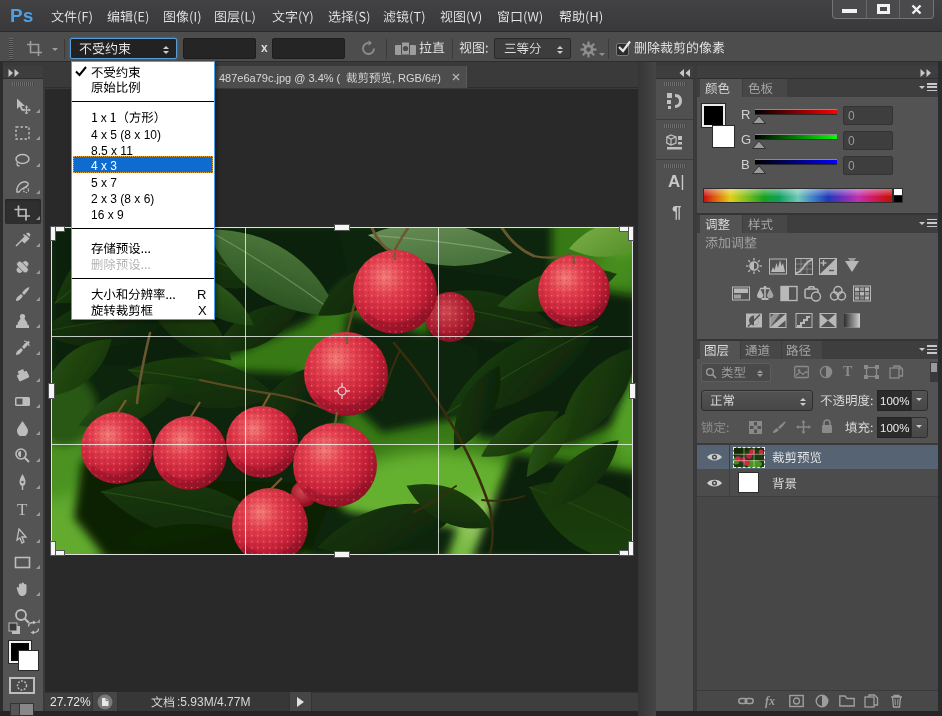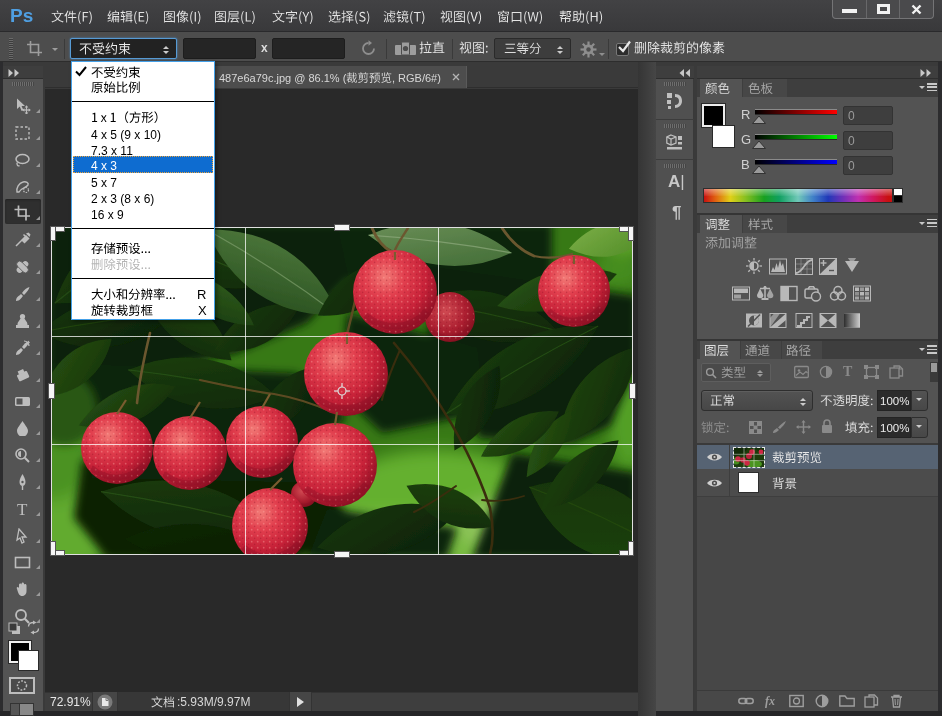--- a/index.html
+++ b/index.html
@@ -256,21 +256,21 @@
 <div class="ab" style="left:19px;top:651px;width:19px;height:19px;background:#fff;outline:1px solid #2a2a2a"></div>
 <div class="ab" style="left:9px;top:677px;width:26px;height:17px;border:2px solid #bdbdbd;background:#4a4a4a"></div>
 <svg class="ab" style="left:13px;top:680px" width="18" height="11" viewBox="0 0 18 11">
       <circle cx="9" cy="5.5" r="4.5" fill="none" stroke="#bdbdbd" stroke-width="1.5" stroke-dasharray="1.8 1.5"></circle>
     </svg>
 <div class="ab" style="left:10px;top:703px;width:24px;height:13px;background:#888;border:1px solid #333"></div>
 <div class="ab" style="left:10px;top:703px;width:10px;height:13px;background:#555;border:1px solid #333"></div>
 <div class="ab" style="left:45px;top:66px;width:593px;height:22px;background:#3a3a3a;border-bottom:1px solid #2e2e2e"></div>
 <div class="ab" style="left:89px;top:66px;width:378px;height:22px;background:#4d4d4d;border-left:1px solid #5a5a5a;border-right:1px solid #5a5a5a"></div>
 <div class="lat" style="left:104px;top:71px;font-size:12px;color:#d8d8d8">03a</div>
-<div class="lat" style="left:219px;top:72px;font-size:11px;color:#d8d8d8">487e6a79c.jpg @ 86.1% (</div>
+<div class="lat" style="left:219px;top:72px;font-size:11px;color:#d8d8d8">487e6a79c.jpg @ 3.4% (</div>
 <svg style="position:absolute;left:346px;top:71px;overflow:visible" width="48" height="17">
       <path transform="translate(0,11.0)" d="M8.4 -8.9C9.0 -8.3 9.6 -7.6 10.0 -7.1L10.6 -7.6C10.3 -8.1 9.6 -8.8 9.0 -9.3ZM9.7 -5.1C9.3 -4.3 8.9 -3.4 8.4 -2.6C8.2 -3.5 8.0 -4.6 7.9 -5.8H10.9V-6.5H7.9C7.8 -7.5 7.8 -8.5 7.8 -9.6H6.9C6.9 -8.6 7.0 -7.5 7.0 -6.5H4.1V-7.8H6.2V-8.5H4.1V-9.7H3.3V-8.5H1.2V-7.8H3.3V-6.5H0.6V-5.8H7.1C7.2 -4.2 7.4 -2.9 7.7 -1.8C7.0 -1.0 6.2 -0.3 5.4 0.3C5.6 0.4 5.9 0.7 6.0 0.9C6.7 0.4 7.4 -0.2 8.0 -0.9C8.5 0.2 9.0 0.8 9.8 0.8C10.6 0.8 10.9 0.3 11.1 -1.5C10.8 -1.6 10.5 -1.7 10.4 -1.9C10.3 -0.6 10.2 -0.0 9.9 -0.0C9.4 -0.0 9.0 -0.6 8.6 -1.6C9.4 -2.6 10.0 -3.7 10.5 -4.9ZM3.1 -5.3C3.3 -5.1 3.5 -4.8 3.6 -4.5H0.9V-3.7H3.0C2.3 -3.0 1.4 -2.3 0.5 -1.9C0.6 -1.7 0.9 -1.4 1.0 -1.2C1.4 -1.4 1.8 -1.7 2.2 -2.0V-0.9C2.2 -0.4 1.9 -0.2 1.8 -0.1C1.9 0.1 2.1 0.4 2.2 0.6C2.3 0.4 2.7 0.3 4.6 -0.3C4.6 -0.5 4.6 -0.8 4.6 -1.0L2.9 -0.6V-2.6C3.3 -3.0 3.6 -3.4 3.9 -3.7H6.6V-4.5H4.5C4.4 -4.8 4.1 -5.2 3.9 -5.6ZM5.7 -3.4C5.5 -3.1 5.1 -2.7 4.8 -2.4C4.5 -2.6 4.2 -2.9 3.9 -3.1L3.4 -2.6C4.3 -2.0 5.4 -1.1 5.9 -0.5L6.4 -1.1C6.2 -1.3 5.8 -1.7 5.4 -2.0C5.7 -2.3 6.1 -2.6 6.4 -3.0Z M18.4 -7.1V-4.1H19.1V-7.1ZM20.6 -7.4V-3.8C20.6 -3.7 20.5 -3.7 20.4 -3.7C20.3 -3.7 19.8 -3.7 19.4 -3.7C19.5 -3.5 19.6 -3.3 19.6 -3.1C20.2 -3.1 20.7 -3.1 21.0 -3.2C21.3 -3.3 21.3 -3.4 21.3 -3.8V-7.4ZM19.4 -9.7C19.2 -9.3 18.9 -8.9 18.6 -8.5H15.2L15.7 -8.6C15.6 -8.9 15.3 -9.4 15.0 -9.7L14.2 -9.5C14.5 -9.2 14.7 -8.8 14.9 -8.5H12.2V-7.8H22.3V-8.5H19.5C19.8 -8.8 20.0 -9.1 20.2 -9.5ZM12.5 -2.6V-1.9H16.2C15.8 -0.7 14.8 -0.1 12.1 0.2C12.2 0.4 12.4 0.7 12.5 1.0C15.5 0.5 16.6 -0.3 17.1 -1.9H20.7C20.5 -0.7 20.4 -0.1 20.2 0.0C20.1 0.1 20.0 0.1 19.7 0.1C19.5 0.1 18.8 0.1 18.1 0.1C18.2 0.3 18.3 0.6 18.3 0.8C19.0 0.9 19.7 0.9 20.0 0.9C20.4 0.8 20.6 0.8 20.9 0.6C21.2 0.3 21.4 -0.5 21.6 -2.3C21.6 -2.4 21.6 -2.6 21.6 -2.6ZM16.3 -6.6V-6.0H13.8V-6.6ZM13.1 -7.2V-3.1H13.8V-4.2H16.3V-3.8C16.3 -3.7 16.3 -3.7 16.2 -3.7C16.1 -3.7 15.7 -3.7 15.4 -3.7C15.4 -3.5 15.5 -3.3 15.6 -3.1C16.1 -3.1 16.5 -3.1 16.7 -3.2C17.0 -3.3 17.0 -3.5 17.0 -3.8V-7.2ZM16.3 -5.5V-4.8H13.8V-5.5Z M30.7 -5.7V-3.4C30.7 -2.2 30.4 -0.7 27.7 0.2C27.9 0.4 28.1 0.7 28.2 0.9C31.2 -0.2 31.5 -1.9 31.5 -3.4V-5.7ZM31.3 -1.0C32.1 -0.4 33.0 0.4 33.4 0.9L34.0 0.3C33.6 -0.2 32.6 -1.0 31.9 -1.5ZM24.0 -7.0C24.7 -6.5 25.6 -5.9 26.2 -5.4H23.4V-4.6H25.3V-0.1C25.3 0.0 25.3 0.1 25.1 0.1C25.0 0.1 24.4 0.1 23.8 0.1C24.0 0.3 24.1 0.7 24.1 0.9C24.9 0.9 25.4 0.9 25.7 0.7C26.1 0.6 26.2 0.4 26.2 -0.1V-4.6H27.4C27.2 -4.0 27.0 -3.4 26.7 -2.9L27.4 -2.8C27.7 -3.4 28.1 -4.4 28.4 -5.3L27.8 -5.4L27.7 -5.4H26.9L27.2 -5.7C26.9 -5.9 26.5 -6.2 26.1 -6.5C26.8 -7.1 27.5 -8.0 28.0 -8.8L27.5 -9.2L27.3 -9.1H23.7V-8.3H26.8C26.4 -7.8 25.9 -7.3 25.5 -6.9L24.5 -7.5ZM28.8 -7.2V-1.7H29.6V-6.4H32.7V-1.8H33.6V-7.2H31.3L31.7 -8.4H34.0V-9.2H28.3V-8.4H30.8C30.7 -8.0 30.6 -7.6 30.5 -7.2Z M41.9 -7.2C42.5 -6.6 43.1 -5.9 43.4 -5.3L44.2 -5.7C43.9 -6.2 43.3 -7.0 42.6 -7.5ZM35.8 -9.0V-5.8H36.7V-9.0ZM38.2 -9.5V-5.4H39.1V-9.5ZM40.6 -2.1V-0.3C40.6 0.5 40.9 0.8 42.0 0.8C42.2 0.8 43.8 0.8 44.0 0.8C44.9 0.8 45.2 0.4 45.3 -0.9C45.0 -0.9 44.7 -1.0 44.5 -1.2C44.5 -0.1 44.4 0.0 43.9 0.0C43.6 0.0 42.3 0.0 42.1 0.0C41.5 0.0 41.4 -0.0 41.4 -0.3V-2.1ZM39.8 -3.7V-2.9C39.8 -1.9 39.5 -0.6 35.3 0.3C35.5 0.4 35.7 0.7 35.8 0.9C40.1 -0.1 40.7 -1.6 40.7 -2.8V-3.7ZM36.8 -5.0V-1.4H37.6V-4.3H43.0V-1.5H43.9V-5.0ZM41.2 -9.7C40.9 -8.4 40.4 -7.1 39.7 -6.2C39.9 -6.1 40.3 -5.9 40.4 -5.8C40.8 -6.3 41.2 -7.0 41.5 -7.7H45.3V-8.5H41.8C41.9 -8.8 42.0 -9.2 42.1 -9.5Z" fill="#d8d8d8"></path>
     </svg>
 <div class="lat" style="left:392px;top:72px;font-size:11px;color:#d8d8d8">, RGB/6#)</div>
 <svg class="ab" style="left:452px;top:73px" width="8" height="8" viewBox="0 0 8 8">
       <path d="M1 1 L7 7 M7 1 L1 7" stroke="#b4b4b4" stroke-width="1.3"></path>
     </svg>
 <div class="ab" style="left:45px;top:89px;width:593px;height:603px;background:#292929"></div>
 <svg style="position:absolute;width:0;height:0">
       <defs>
@@ -606,32 +606,32 @@
 <svg class="ab" style="left:334px;top:383px" width="16" height="16" viewBox="0 0 16 16">
 <circle cx="8" cy="8" r="4" fill="none" stroke="#ddd" stroke-width="1.2"></circle>
 <g stroke="#ddd" stroke-width="1.2">
         <line x1="8" y1="0" x2="8" y2="4"></line>
         <line x1="8" y1="12" x2="8" y2="16"></line>
         <line x1="0" y1="8" x2="4" y2="8"></line>
         <line x1="12" y1="8" x2="16" y2="8"></line>
       </g>
     </svg>
 <div class="ab" style="left:45px;top:692px;width:593px;height:19px;background:#3e3e3e;border-top:1px solid #333"></div>
-<div class="lat" style="left:50px;top:695px;font-size:12px;color:#e8e8e8">72.91%</div>
+<div class="lat" style="left:50px;top:695px;font-size:12px;color:#e8e8e8">27.72%</div>
 <div class="ab" style="left:92px;top:692px;width:26px;height:19px;background:#464646;border-left:1px solid #333;border-right:1px solid #333"></div>
 <svg class="ab" style="left:97px;top:694px" width="16" height="16" viewBox="0 0 16 16">
 <circle cx="8" cy="8" r="7.5" fill="#7a7a7a"></circle>
       <path d="M5 4 h4 l2.5 2.5 V12 H5Z" fill="#e8e8e8"></path>
       <path d="M9 4 v2.5 h2.5" fill="none" stroke="#7a7a7a"></path>
     </svg>
 <div class="ab" style="left:118px;top:692px;width:172px;height:19px;background:#373737;border-right:1px solid #333"></div>
 <svg style="position:absolute;left:151px;top:695px;overflow:visible" width="26" height="18">
       <path transform="translate(0,11.5)" d="M5.1 -9.9C5.4 -9.3 5.8 -8.5 6.0 -8.0L7.0 -8.3C6.8 -8.8 6.4 -9.6 6.0 -10.2ZM0.6 -8.0V-7.1H2.5C3.2 -5.3 4.1 -3.7 5.4 -2.4C4.0 -1.3 2.4 -0.5 0.4 0.1C0.6 0.3 0.9 0.7 1.0 0.9C3.0 0.3 4.7 -0.6 6.0 -1.8C7.4 -0.6 9.0 0.3 11.0 0.9C11.1 0.6 11.4 0.2 11.6 0.0C9.7 -0.4 8.1 -1.3 6.7 -2.4C7.9 -3.6 8.9 -5.2 9.6 -7.1H11.4V-8.0ZM6.0 -3.0C4.9 -4.2 4.0 -5.5 3.4 -7.1H8.5C7.9 -5.5 7.1 -4.1 6.0 -3.0Z M22.2 -9.3C22.0 -8.4 21.5 -7.2 21.0 -6.4L21.8 -6.2C22.2 -6.9 22.7 -8.1 23.1 -9.1ZM16.8 -9.0C17.2 -8.1 17.6 -7.0 17.8 -6.3L18.6 -6.6C18.4 -7.3 17.9 -8.4 17.5 -9.3ZM14.3 -10.1V-7.5H12.6V-6.7H14.2C13.8 -5.0 13.1 -3.1 12.3 -2.1C12.5 -1.9 12.7 -1.5 12.8 -1.3C13.4 -2.1 13.9 -3.4 14.3 -4.8V0.9H15.2V-5.1C15.5 -4.5 16.0 -3.7 16.2 -3.3L16.7 -4.0C16.5 -4.4 15.5 -5.8 15.2 -6.2V-6.7H16.7V-7.5H15.2V-10.1ZM16.4 -0.8V0.1H22.1V0.9H23.0V-5.7H20.3V-10.0H19.5V-5.7H16.7V-4.8H22.1V-3.2H16.8V-2.4H22.1V-0.8Z" fill="#d8d8d8"></path>
     </svg>
-<div class="lat" style="left:177px;top:695px;font-size:12px;color:#d8d8d8">:5.93M/9.97M</div>
+<div class="lat" style="left:177px;top:695px;font-size:12px;color:#d8d8d8">:5.93M/4.77M</div>
 <div class="ab" style="left:290px;top:692px;width:22px;height:19px;background:#464646;border-right:1px solid #333"></div>
 <div class="ab" style="left:297px;top:697px;width:0;height:0;border:5px solid transparent;border-left:7px solid #e0e0e0"></div>
 <div class="ab" style="left:638px;top:62px;width:18px;height:654px;background:linear-gradient(90deg,#353535,#464646)"></div>
 <div class="ab" style="left:656px;top:66px;width:38px;height:645px;background:#505050;border-right:1px solid #393939"></div>
 <div class="ab" style="left:656px;top:66px;width:38px;height:13px;background:#3e3e3e;border-bottom:1px solid #2e2e2e"></div>
 <svg class="ab" style="left:679px;top:69px" width="12" height="8" viewBox="0 0 12 8">
       <g fill="#c8c8c8">
         <path d="M5 0 L0.5 4 L5 8Z"></path>
         <path d="M11 0 L6.5 4 L11 8Z"></path>
       </g>
@@ -1022,22 +1022,22 @@
 <svg class="ab" style="left:75px;top:66px" width="12" height="11" viewBox="0 0 12 11">
       <path d="M1 5.5 L4.5 9 L11 1" stroke="#000" stroke-width="2" fill="none"></path>
     </svg>
 <svg style="position:absolute;left:91px;top:80px;overflow:visible" width="52" height="19">
       <path transform="translate(0,11.9)" d="M4.6 -5.0H9.8V-3.8H4.6ZM4.6 -6.8H9.8V-5.7H4.6ZM8.7 -2.0C9.4 -1.2 10.4 -0.1 10.9 0.5L11.7 0.0C11.1 -0.6 10.1 -1.7 9.4 -2.4ZM4.6 -2.5C4.0 -1.6 3.2 -0.7 2.5 -0.0C2.7 0.1 3.1 0.3 3.3 0.5C4.0 -0.2 4.8 -1.3 5.5 -2.2ZM1.6 -9.7V-6.2C1.6 -4.3 1.5 -1.6 0.4 0.3C0.7 0.3 1.1 0.6 1.2 0.7C2.4 -1.3 2.5 -4.2 2.5 -6.2V-8.9H11.7V-9.7ZM6.6 -8.7C6.5 -8.4 6.3 -8.0 6.1 -7.6H3.7V-3.1H6.7V-0.0C6.7 0.1 6.7 0.2 6.5 0.2C6.3 0.2 5.6 0.2 4.9 0.1C5.0 0.4 5.2 0.7 5.2 1.0C6.2 1.0 6.8 1.0 7.1 0.8C7.5 0.7 7.6 0.4 7.6 -0.0V-3.1H10.7V-7.6H7.1C7.3 -7.9 7.5 -8.2 7.7 -8.6Z M18.1 -4.1V1.0H19.0V0.4H22.7V1.0H23.6V-4.1ZM19.0 -0.4V-3.2H22.7V-0.4ZM17.7 -5.0C18.1 -5.2 18.6 -5.2 23.2 -5.6C23.4 -5.3 23.5 -5.0 23.6 -4.7L24.4 -5.1C24.0 -6.1 23.2 -7.5 22.3 -8.6L21.6 -8.3C22.0 -7.7 22.4 -7.1 22.8 -6.4L18.8 -6.2C19.7 -7.3 20.5 -8.7 21.1 -10.2L20.2 -10.4C19.6 -8.9 18.5 -7.2 18.2 -6.7C17.9 -6.3 17.6 -6.0 17.4 -6.0C17.5 -5.7 17.7 -5.2 17.7 -5.0ZM14.9 -7.0H16.3C16.2 -5.4 15.9 -4.1 15.5 -3.0C15.0 -3.3 14.6 -3.7 14.2 -4.0C14.4 -4.8 14.7 -5.9 14.9 -7.0ZM13.2 -3.6C13.8 -3.2 14.5 -2.7 15.1 -2.2C14.5 -1.0 13.8 -0.2 12.9 0.2C13.1 0.4 13.3 0.7 13.5 1.0C14.4 0.4 15.2 -0.4 15.8 -1.5C16.2 -1.1 16.6 -0.6 16.9 -0.3L17.5 -1.0C17.2 -1.4 16.7 -1.9 16.2 -2.4C16.7 -3.8 17.1 -5.6 17.2 -7.8L16.7 -7.9L16.5 -7.9H15.1C15.2 -8.7 15.4 -9.5 15.5 -10.3L14.6 -10.4C14.5 -9.6 14.4 -8.7 14.2 -7.9H12.9V-7.0H14.1C13.8 -5.7 13.5 -4.5 13.2 -3.6Z M26.4 0.9C26.6 0.7 27.1 0.5 30.5 -0.6C30.4 -0.8 30.4 -1.3 30.4 -1.6L27.4 -0.6V-5.7H30.5V-6.6H27.4V-10.3H26.4V-0.9C26.4 -0.3 26.1 -0.0 25.9 0.1C26.1 0.3 26.3 0.7 26.4 0.9ZM31.4 -10.4V-1.1C31.4 0.3 31.8 0.7 32.9 0.7C33.2 0.7 34.6 0.7 34.9 0.7C36.1 0.7 36.4 -0.2 36.5 -2.7C36.2 -2.7 35.8 -2.9 35.6 -3.1C35.5 -0.8 35.4 -0.2 34.8 -0.2C34.5 -0.2 33.3 -0.2 33.0 -0.2C32.5 -0.2 32.4 -0.3 32.4 -1.1V-4.7C33.8 -5.5 35.2 -6.4 36.3 -7.3L35.5 -8.1C34.8 -7.4 33.6 -6.4 32.4 -5.7V-10.4Z M45.8 -9.0V-2.0H46.6V-9.0ZM47.8 -10.4V-0.3C47.8 -0.1 47.7 -0.0 47.5 0.0C47.3 0.0 46.6 0.0 45.9 -0.0C46.0 0.2 46.2 0.6 46.2 0.9C47.2 0.9 47.8 0.9 48.1 0.7C48.5 0.6 48.7 0.3 48.7 -0.3V-10.4ZM41.6 -3.6C42.1 -3.3 42.6 -2.8 43.0 -2.5C42.4 -1.2 41.6 -0.3 40.7 0.3C40.9 0.5 41.2 0.8 41.3 1.0C43.2 -0.3 44.5 -2.9 45.0 -6.9L44.4 -7.0L44.2 -7.0H42.7C42.8 -7.6 43.0 -8.2 43.1 -8.9H45.2V-9.7H40.9V-8.9H42.2C41.8 -6.9 41.2 -5.0 40.3 -3.8C40.5 -3.7 40.9 -3.4 41.0 -3.2C41.6 -4.0 42.0 -5.0 42.4 -6.1H44.0C43.9 -5.1 43.6 -4.2 43.3 -3.3C43.0 -3.6 42.5 -4.0 42.1 -4.2ZM39.8 -10.4C39.3 -8.6 38.6 -6.8 37.6 -5.6C37.8 -5.4 38.0 -4.9 38.1 -4.7C38.4 -5.1 38.7 -5.5 39.0 -6.0V1.0H39.8V-7.8C40.2 -8.5 40.4 -9.4 40.7 -10.2Z" fill="#000"></path>
     </svg>
 <div class="ab" style="left:72px;top:101px;width:142px;height:1px;background:#000"></div>
 <svg style="position:absolute;left:91px;top:110px;overflow:visible" width="78" height="19">
       <path transform="translate(0,11.9)" d="M1.1 0.0H6.1V-0.9H4.3V-9.1H3.4C2.9 -8.8 2.3 -8.6 1.5 -8.4V-7.7H3.1V-0.9H1.1Z M9.8 0.0H11.0L11.9 -1.6C12.2 -2.0 12.4 -2.4 12.6 -2.8H12.7C12.9 -2.4 13.2 -2.0 13.4 -1.6L14.4 0.0H15.6L13.4 -3.4L15.5 -6.7H14.3L13.5 -5.3C13.3 -4.9 13.1 -4.5 12.9 -4.1H12.8C12.6 -4.5 12.4 -4.9 12.2 -5.3L11.2 -6.7H10.0L12.1 -3.5Z M19.7 0.0H24.7V-0.9H22.9V-9.1H22.0C21.5 -8.8 20.9 -8.6 20.1 -8.4V-7.7H21.7V-0.9H19.7Z M34.1 -4.7C34.1 -2.3 35.1 -0.3 36.6 1.2L37.3 0.8C35.9 -0.7 35.0 -2.5 35.0 -4.7C35.0 -6.9 35.9 -8.8 37.3 -10.2L36.6 -10.6C35.1 -9.1 34.1 -7.1 34.1 -4.7Z M43.4 -10.1C43.7 -9.6 44.0 -8.8 44.2 -8.3H38.7V-7.4H42.1C42.0 -4.5 41.7 -1.3 38.5 0.3C38.7 0.5 39.0 0.8 39.1 1.0C41.5 -0.2 42.4 -2.3 42.8 -4.5H47.3C47.1 -1.7 46.8 -0.5 46.5 -0.1C46.3 -0.0 46.1 0.0 45.9 0.0C45.5 0.0 44.7 -0.0 43.8 -0.1C44.0 0.2 44.1 0.5 44.1 0.8C44.9 0.9 45.8 0.9 46.2 0.9C46.7 0.8 47.0 0.7 47.3 0.4C47.8 -0.1 48.0 -1.4 48.2 -4.9C48.3 -5.1 48.3 -5.4 48.3 -5.4H43.0C43.1 -6.0 43.1 -6.7 43.1 -7.4H49.5V-8.3H44.3L45.1 -8.7C45.0 -9.2 44.6 -9.9 44.2 -10.5Z M60.8 -10.2C60.0 -9.2 58.6 -8.2 57.4 -7.6C57.6 -7.4 57.9 -7.1 58.1 -6.9C59.3 -7.6 60.7 -8.7 61.7 -9.9ZM61.1 -6.8C60.3 -5.7 58.8 -4.6 57.5 -4.0C57.8 -3.8 58.0 -3.5 58.2 -3.3C59.5 -4.0 61.0 -5.2 62.0 -6.4ZM61.4 -3.4C60.5 -1.9 58.7 -0.5 56.9 0.2C57.1 0.4 57.4 0.8 57.6 1.0C59.5 0.1 61.2 -1.4 62.3 -3.1ZM55.3 -8.8V-5.6H53.3V-8.8ZM50.8 -5.6V-4.7H52.4C52.4 -2.9 52.1 -1.0 50.8 0.4C51.0 0.6 51.3 0.9 51.4 1.1C52.9 -0.6 53.2 -2.6 53.3 -4.7H55.3V1.0H56.2V-4.7H57.6V-5.6H56.2V-8.8H57.4V-9.6H51.0V-8.8H52.4V-5.6Z M66.5 -4.7C66.5 -7.1 65.5 -9.1 64.0 -10.6L63.3 -10.2C64.7 -8.8 65.6 -6.9 65.6 -4.7C65.6 -2.5 64.7 -0.7 63.3 0.8L64.0 1.2C65.5 -0.3 66.5 -2.3 66.5 -4.7Z" fill="#000"></path>
     </svg>
-<div class="lat" style="left:91px;top:128px;font-size:12px;color:#000">4 x 5 (9 x 10)</div>
-<div class="lat" style="left:91px;top:144px;font-size:12px;color:#000">7.3 x 11</div>
+<div class="lat" style="left:91px;top:128px;font-size:12px;color:#000">4 x 5 (8 x 10)</div>
+<div class="lat" style="left:91px;top:144px;font-size:12px;color:#000">8.5 x 11</div>
 <div class="ab" style="left:73px;top:156px;width:140px;height:17px;background:#0e6cd0;border:1px dotted #e8a33d"></div>
 <div class="lat" style="left:91px;top:159px;font-size:12px;color:#fff">4 x 3</div>
 <div class="lat" style="left:91px;top:176px;font-size:12px;color:#000">5 x 7</div>
 <div class="lat" style="left:91px;top:192px;font-size:12px;color:#000">2 x 3 (8 x 6)</div>
 <div class="lat" style="left:91px;top:208px;font-size:12px;color:#000">16 x 9</div>
 <div class="ab" style="left:72px;top:228px;width:142px;height:1px;background:#000"></div>
 <svg style="position:absolute;left:91px;top:241px;overflow:visible" width="62" height="19">
       <path transform="translate(0,11.9)" d="M7.6 -4.3V-3.3H4.2V-2.4H7.6V-0.1C7.6 0.0 7.6 0.1 7.3 0.1C7.1 0.1 6.4 0.1 5.6 0.1C5.7 0.4 5.8 0.7 5.8 1.0C6.9 1.0 7.6 1.0 8.0 0.8C8.4 0.7 8.5 0.4 8.5 -0.1V-2.4H11.9V-3.3H8.5V-4.0C9.4 -4.6 10.4 -5.4 11.1 -6.1L10.5 -6.6L10.3 -6.5H5.2V-5.7H9.4C8.9 -5.2 8.2 -4.6 7.6 -4.3ZM4.8 -10.4C4.6 -9.9 4.5 -9.3 4.2 -8.8H0.8V-7.9H3.9C3.1 -6.2 1.9 -4.6 0.4 -3.5C0.5 -3.3 0.8 -2.9 0.9 -2.7C1.4 -3.1 1.9 -3.5 2.3 -4.0V1.0H3.3V-5.1C3.9 -6.0 4.4 -6.9 4.9 -7.9H11.6V-8.8H5.3C5.4 -9.3 5.6 -9.7 5.7 -10.2Z M16.0 -9.3C16.5 -8.8 17.1 -8.0 17.4 -7.5L18.1 -8.0C17.8 -8.5 17.2 -9.2 16.6 -9.7ZM18.3 -6.6V-5.8H20.6C19.8 -4.9 18.9 -4.2 17.9 -3.7C18.1 -3.5 18.4 -3.1 18.5 -3.0C18.8 -3.1 19.1 -3.4 19.4 -3.6V0.9H20.2V0.3H22.9V0.9H23.7V-4.5H20.5C20.9 -4.9 21.3 -5.3 21.7 -5.8H24.3V-6.6H22.4C23.1 -7.6 23.7 -8.6 24.2 -9.8L23.3 -10.0C23.1 -9.4 22.8 -8.9 22.5 -8.4V-9.0H21.1V-10.4H20.2V-9.0H18.6V-8.2H20.2V-6.6ZM21.1 -8.2H22.4C22.1 -7.7 21.7 -7.1 21.4 -6.6H21.1ZM20.2 -1.7H22.9V-0.5H20.2ZM20.2 -2.5V-3.7H22.9V-2.5ZM16.7 0.5C16.9 0.3 17.2 0.1 18.9 -1.0C18.9 -1.1 18.7 -1.5 18.7 -1.7L17.5 -1.0V-6.5H15.5V-5.6H16.7V-1.2C16.7 -0.7 16.4 -0.3 16.2 -0.2C16.4 -0.0 16.6 0.3 16.7 0.5ZM15.1 -10.4C14.5 -8.5 13.7 -6.6 12.7 -5.4C12.8 -5.2 13.1 -4.7 13.2 -4.5C13.5 -4.9 13.8 -5.4 14.1 -6.0V1.0H14.9V-7.6C15.3 -8.5 15.6 -9.3 15.9 -10.2Z M33.1 -6.1V-3.7C33.1 -2.4 32.8 -0.7 29.9 0.3C30.1 0.4 30.3 0.7 30.5 0.9C33.6 -0.2 34.0 -2.1 34.0 -3.6V-6.1ZM33.8 -1.1C34.6 -0.5 35.6 0.4 36.1 1.0L36.7 0.3C36.2 -0.2 35.2 -1.1 34.4 -1.7ZM25.9 -7.5C26.6 -7.0 27.6 -6.3 28.3 -5.8H25.3V-5.0H27.3V-0.1C27.3 0.0 27.3 0.1 27.1 0.1C26.9 0.1 26.3 0.1 25.7 0.1C25.8 0.3 26.0 0.7 26.0 1.0C26.8 1.0 27.4 1.0 27.8 0.8C28.1 0.7 28.2 0.4 28.2 -0.1V-5.0H29.5C29.3 -4.3 29.1 -3.6 28.8 -3.2L29.5 -3.0C29.9 -3.7 30.3 -4.7 30.6 -5.7L30.0 -5.9L29.9 -5.8H29.0L29.3 -6.2C29.0 -6.4 28.6 -6.7 28.1 -7.0C28.9 -7.6 29.7 -8.6 30.2 -9.5L29.6 -9.9L29.5 -9.8H25.5V-9.0H28.9C28.5 -8.4 28.0 -7.8 27.5 -7.4L26.4 -8.1ZM31.0 -7.8V-1.9H31.9V-6.9H35.3V-1.9H36.2V-7.8H33.8L34.2 -9.0H36.7V-9.9H30.6V-9.0H33.2C33.1 -8.6 33.0 -8.2 32.9 -7.8Z M38.7 -9.6C39.4 -9.0 40.2 -8.2 40.6 -7.7L41.2 -8.3C40.8 -8.8 40.0 -9.6 39.3 -10.2ZM37.7 -6.5V-5.6H39.5V-1.2C39.5 -0.6 39.1 -0.2 38.9 -0.0C39.0 0.1 39.3 0.5 39.4 0.7C39.6 0.5 39.9 0.2 42.1 -1.4C42.0 -1.6 41.8 -1.9 41.8 -2.2L40.4 -1.2V-6.5ZM43.3 -10.0V-8.6C43.3 -7.7 43.0 -6.6 41.4 -5.9C41.6 -5.8 41.9 -5.4 42.0 -5.2C43.8 -6.1 44.2 -7.4 44.2 -8.6V-9.1H46.4V-7.1C46.4 -6.2 46.5 -5.8 47.4 -5.8C47.5 -5.8 48.1 -5.8 48.3 -5.8C48.6 -5.8 48.8 -5.8 49.0 -5.9C49.0 -6.1 48.9 -6.4 48.9 -6.7C48.8 -6.6 48.5 -6.6 48.3 -6.6C48.2 -6.6 47.6 -6.6 47.5 -6.6C47.3 -6.6 47.2 -6.7 47.2 -7.1V-10.0ZM47.2 -4.1C46.7 -3.1 46.1 -2.3 45.2 -1.6C44.4 -2.3 43.8 -3.1 43.3 -4.1ZM42.0 -4.9V-4.1H42.6L42.4 -4.0C42.9 -2.9 43.6 -1.9 44.5 -1.1C43.6 -0.5 42.5 -0.1 41.4 0.2C41.6 0.4 41.8 0.8 41.9 1.0C43.1 0.7 44.2 0.2 45.2 -0.5C46.2 0.2 47.3 0.7 48.6 1.0C48.7 0.8 48.9 0.4 49.1 0.2C48.0 -0.0 46.9 -0.5 46.0 -1.1C47.0 -2.0 47.9 -3.2 48.4 -4.7L47.8 -5.0L47.6 -4.9Z M51.3 0.2C51.8 0.2 52.1 -0.2 52.1 -0.7C52.1 -1.2 51.8 -1.6 51.3 -1.6C50.9 -1.6 50.5 -1.2 50.5 -0.7C50.5 -0.2 50.9 0.2 51.3 0.2Z M54.8 0.2C55.2 0.2 55.6 -0.2 55.6 -0.7C55.6 -1.2 55.2 -1.6 54.8 -1.6C54.3 -1.6 54.0 -1.2 54.0 -0.7C54.0 -0.2 54.3 0.2 54.8 0.2Z M58.2 0.2C58.7 0.2 59.0 -0.2 59.0 -0.7C59.0 -1.2 58.7 -1.6 58.2 -1.6C57.8 -1.6 57.4 -1.2 57.4 -0.7C57.4 -0.2 57.8 0.2 58.2 0.2Z" fill="#000"></path>
     </svg>
 <svg style="position:absolute;left:91px;top:257px;overflow:visible" width="62" height="19">

